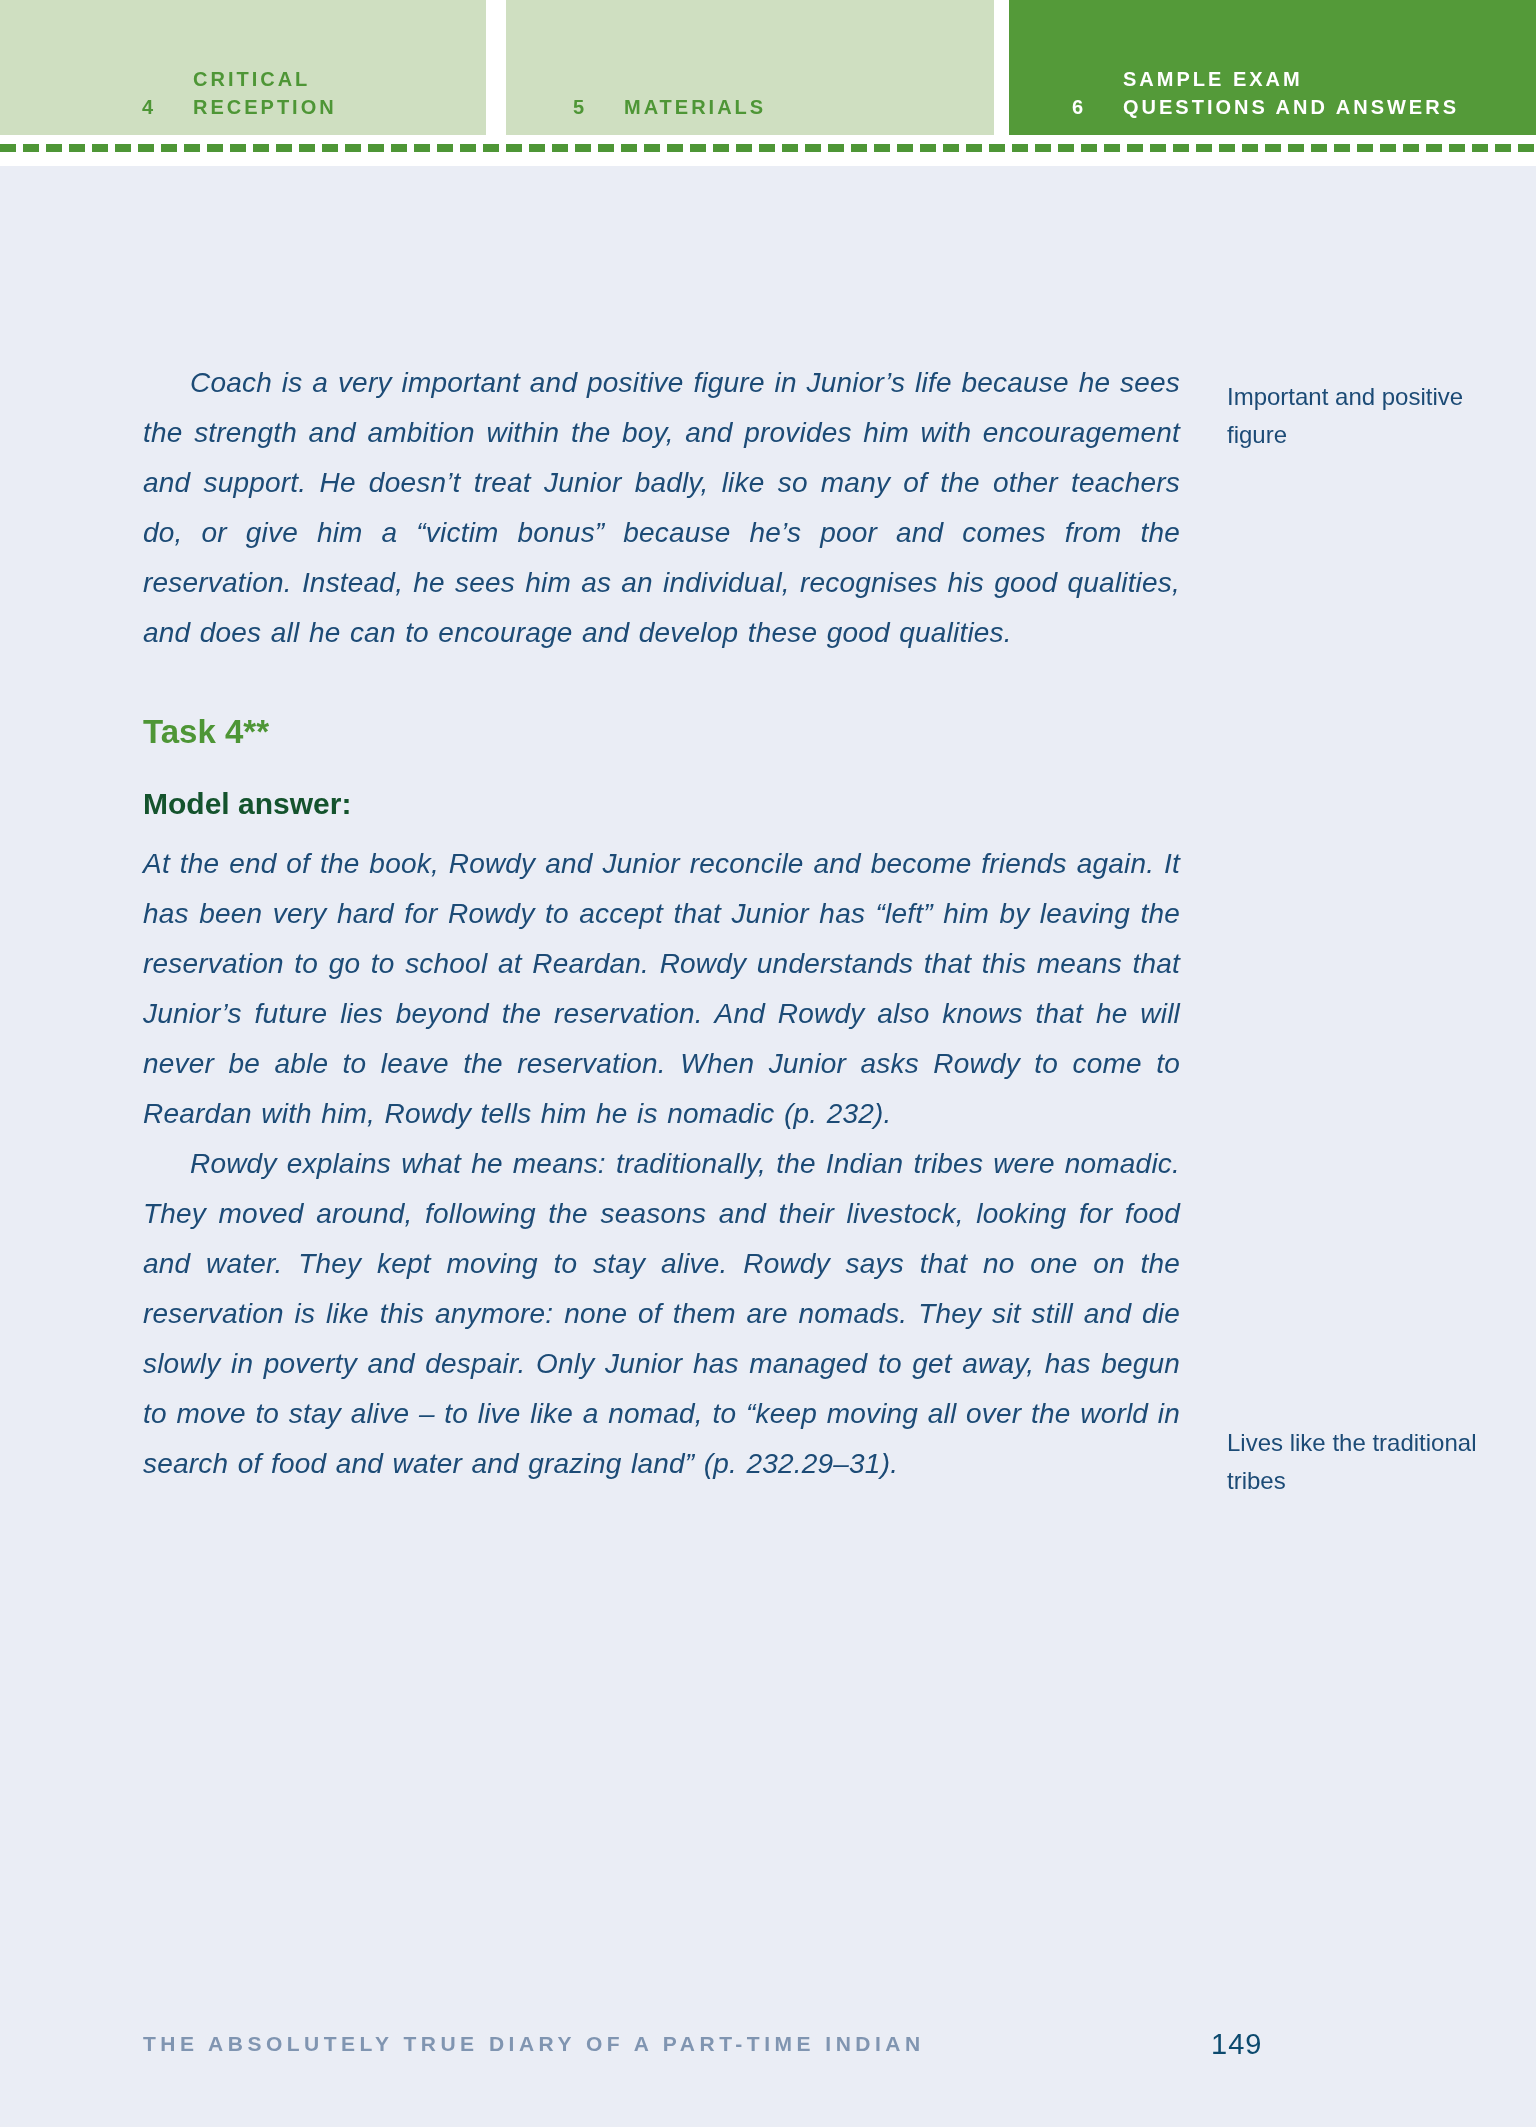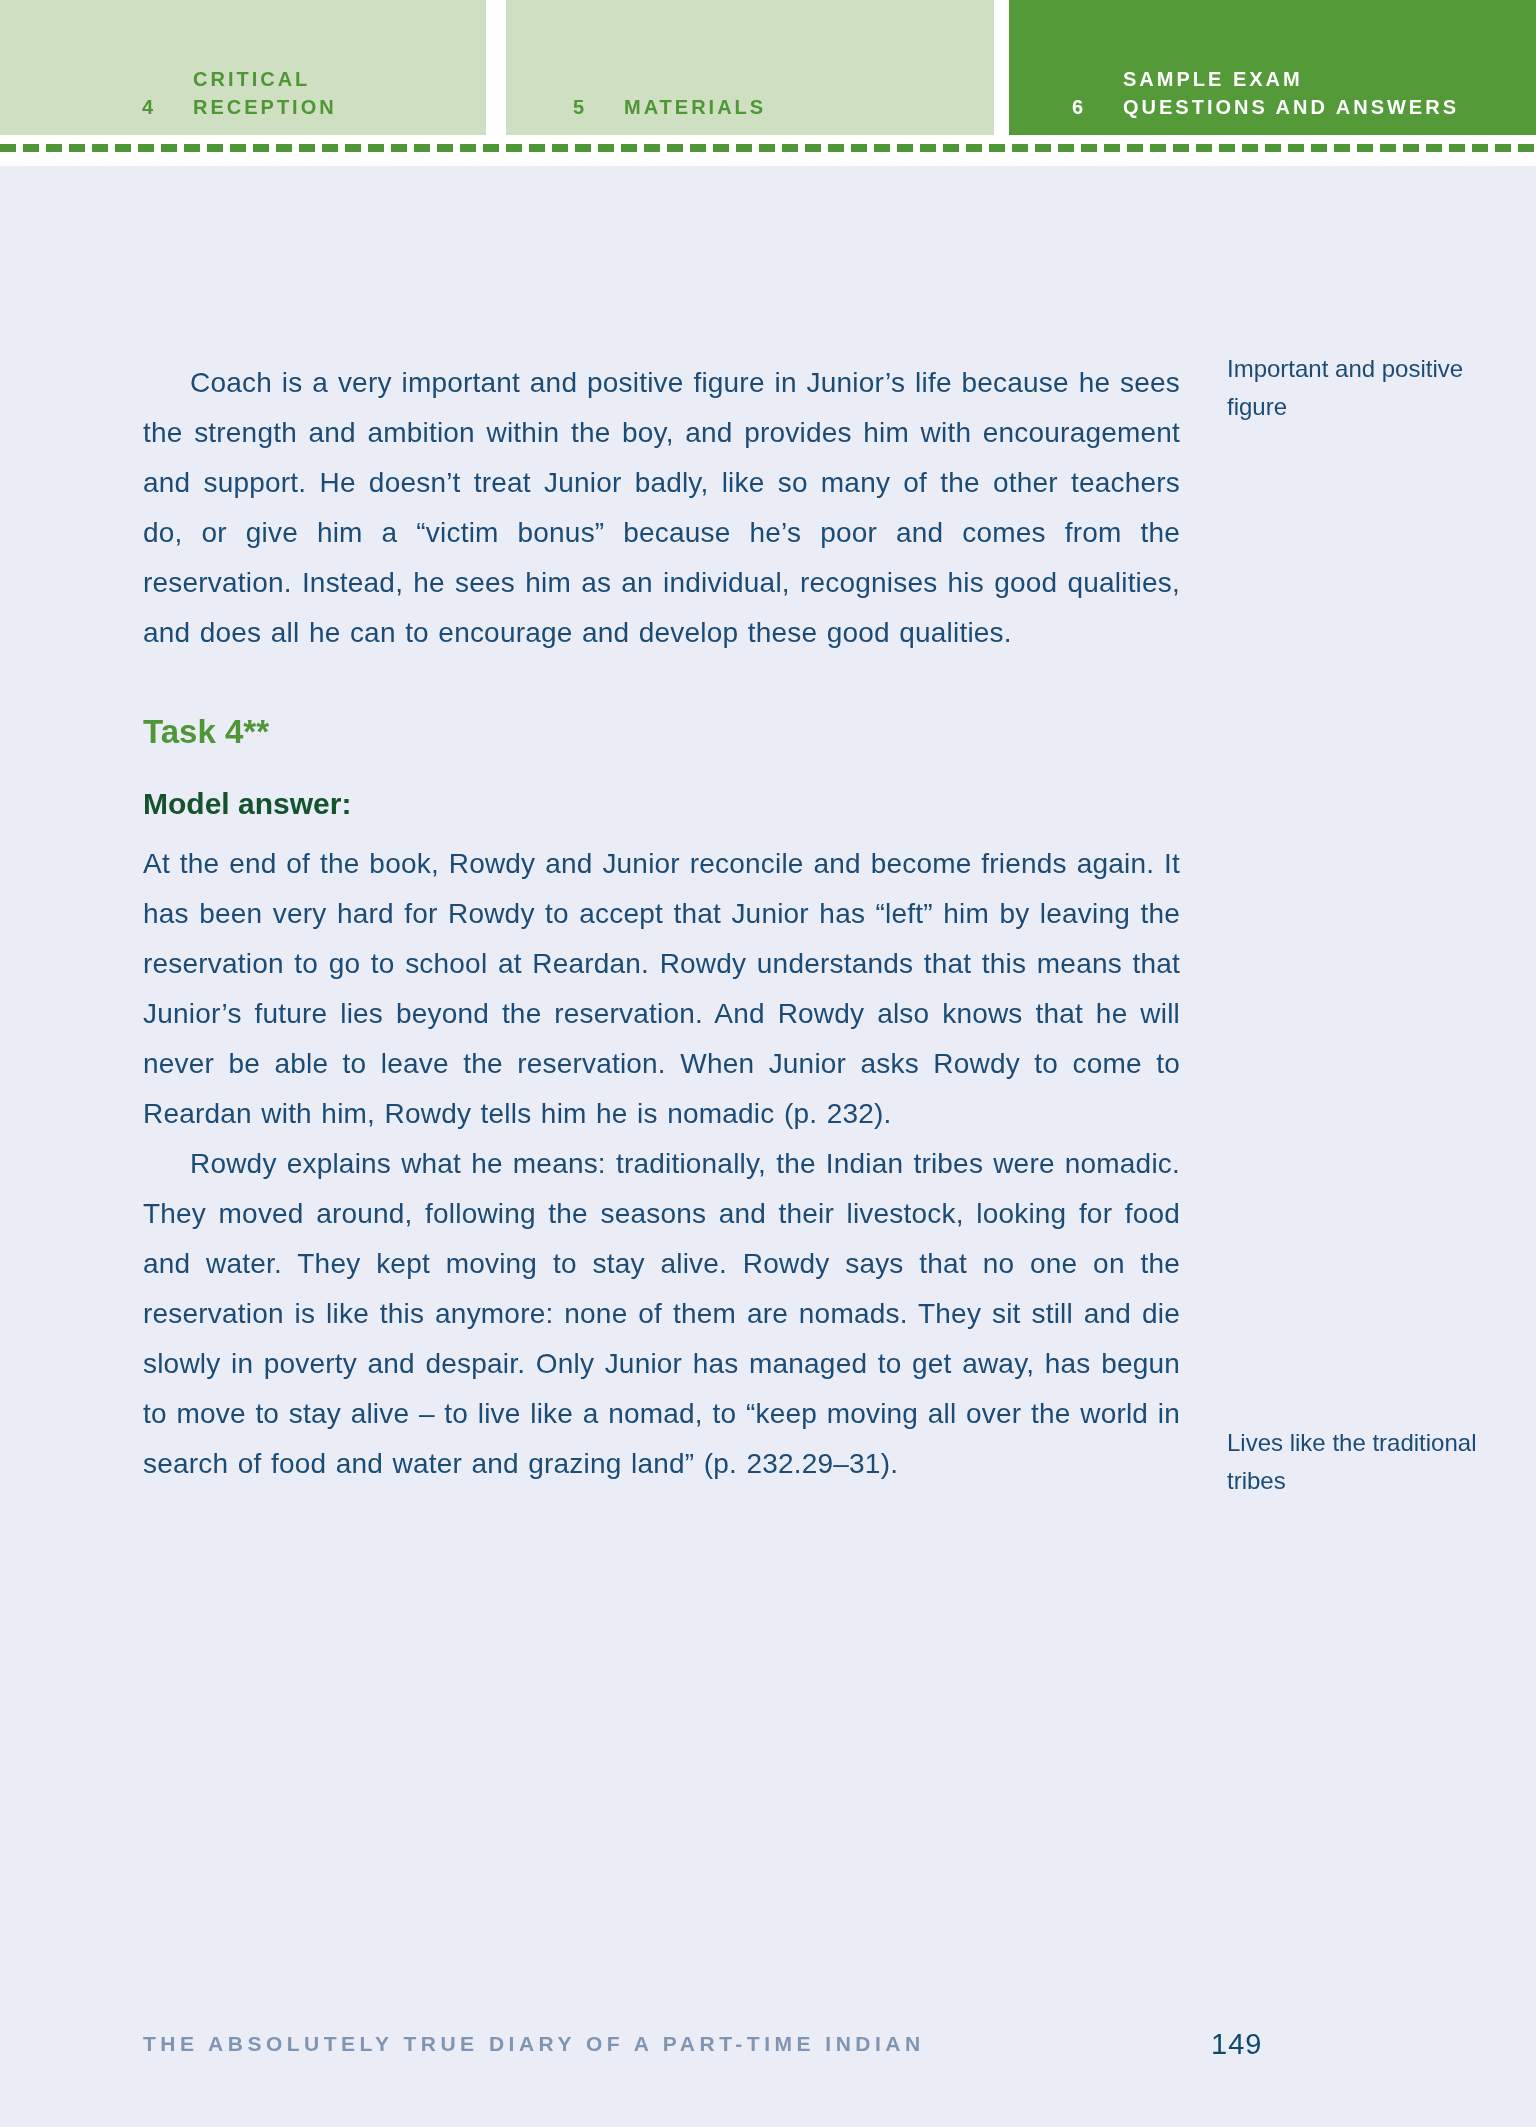--- a/index.html
+++ b/index.html
@@ -65,20 +65,21 @@
     left: 143px; top: 192px;
     width: 1037px;
   }
   .para {
     margin: 0;
     font-size: 28px;
     line-height: 50px;
     text-align: justify;
     letter-spacing: 0.2px;
     word-spacing: 1.5px;
+    font-style: italic;
   }
   .para.indent { text-indent: 47px; }
   .answer-first { margin-top: 15px; }
 
   .task-heading {
     margin: 54px 0 0;
     font-size: 33px; line-height: 40px;
     font-weight: 700;
     color: #4e9636;
   }
@@ -107,21 +108,21 @@
 
   
   .margin-note {
     position: absolute;
     left: 1227px;
     width: 250px;
     font-size: 24px;
     line-height: 38px;
     color: #1c4b76;
   }
-  .note-1 { top: 184px; }
+  .note-1 { top: 212px; }
   .note-2 { top: 1258px; }
 
   
   .footer {
     position: absolute;
     left: 0; top: 1858px;
     width: 1536px; height: 44px;
   }
   .book-title {
     position: absolute;

